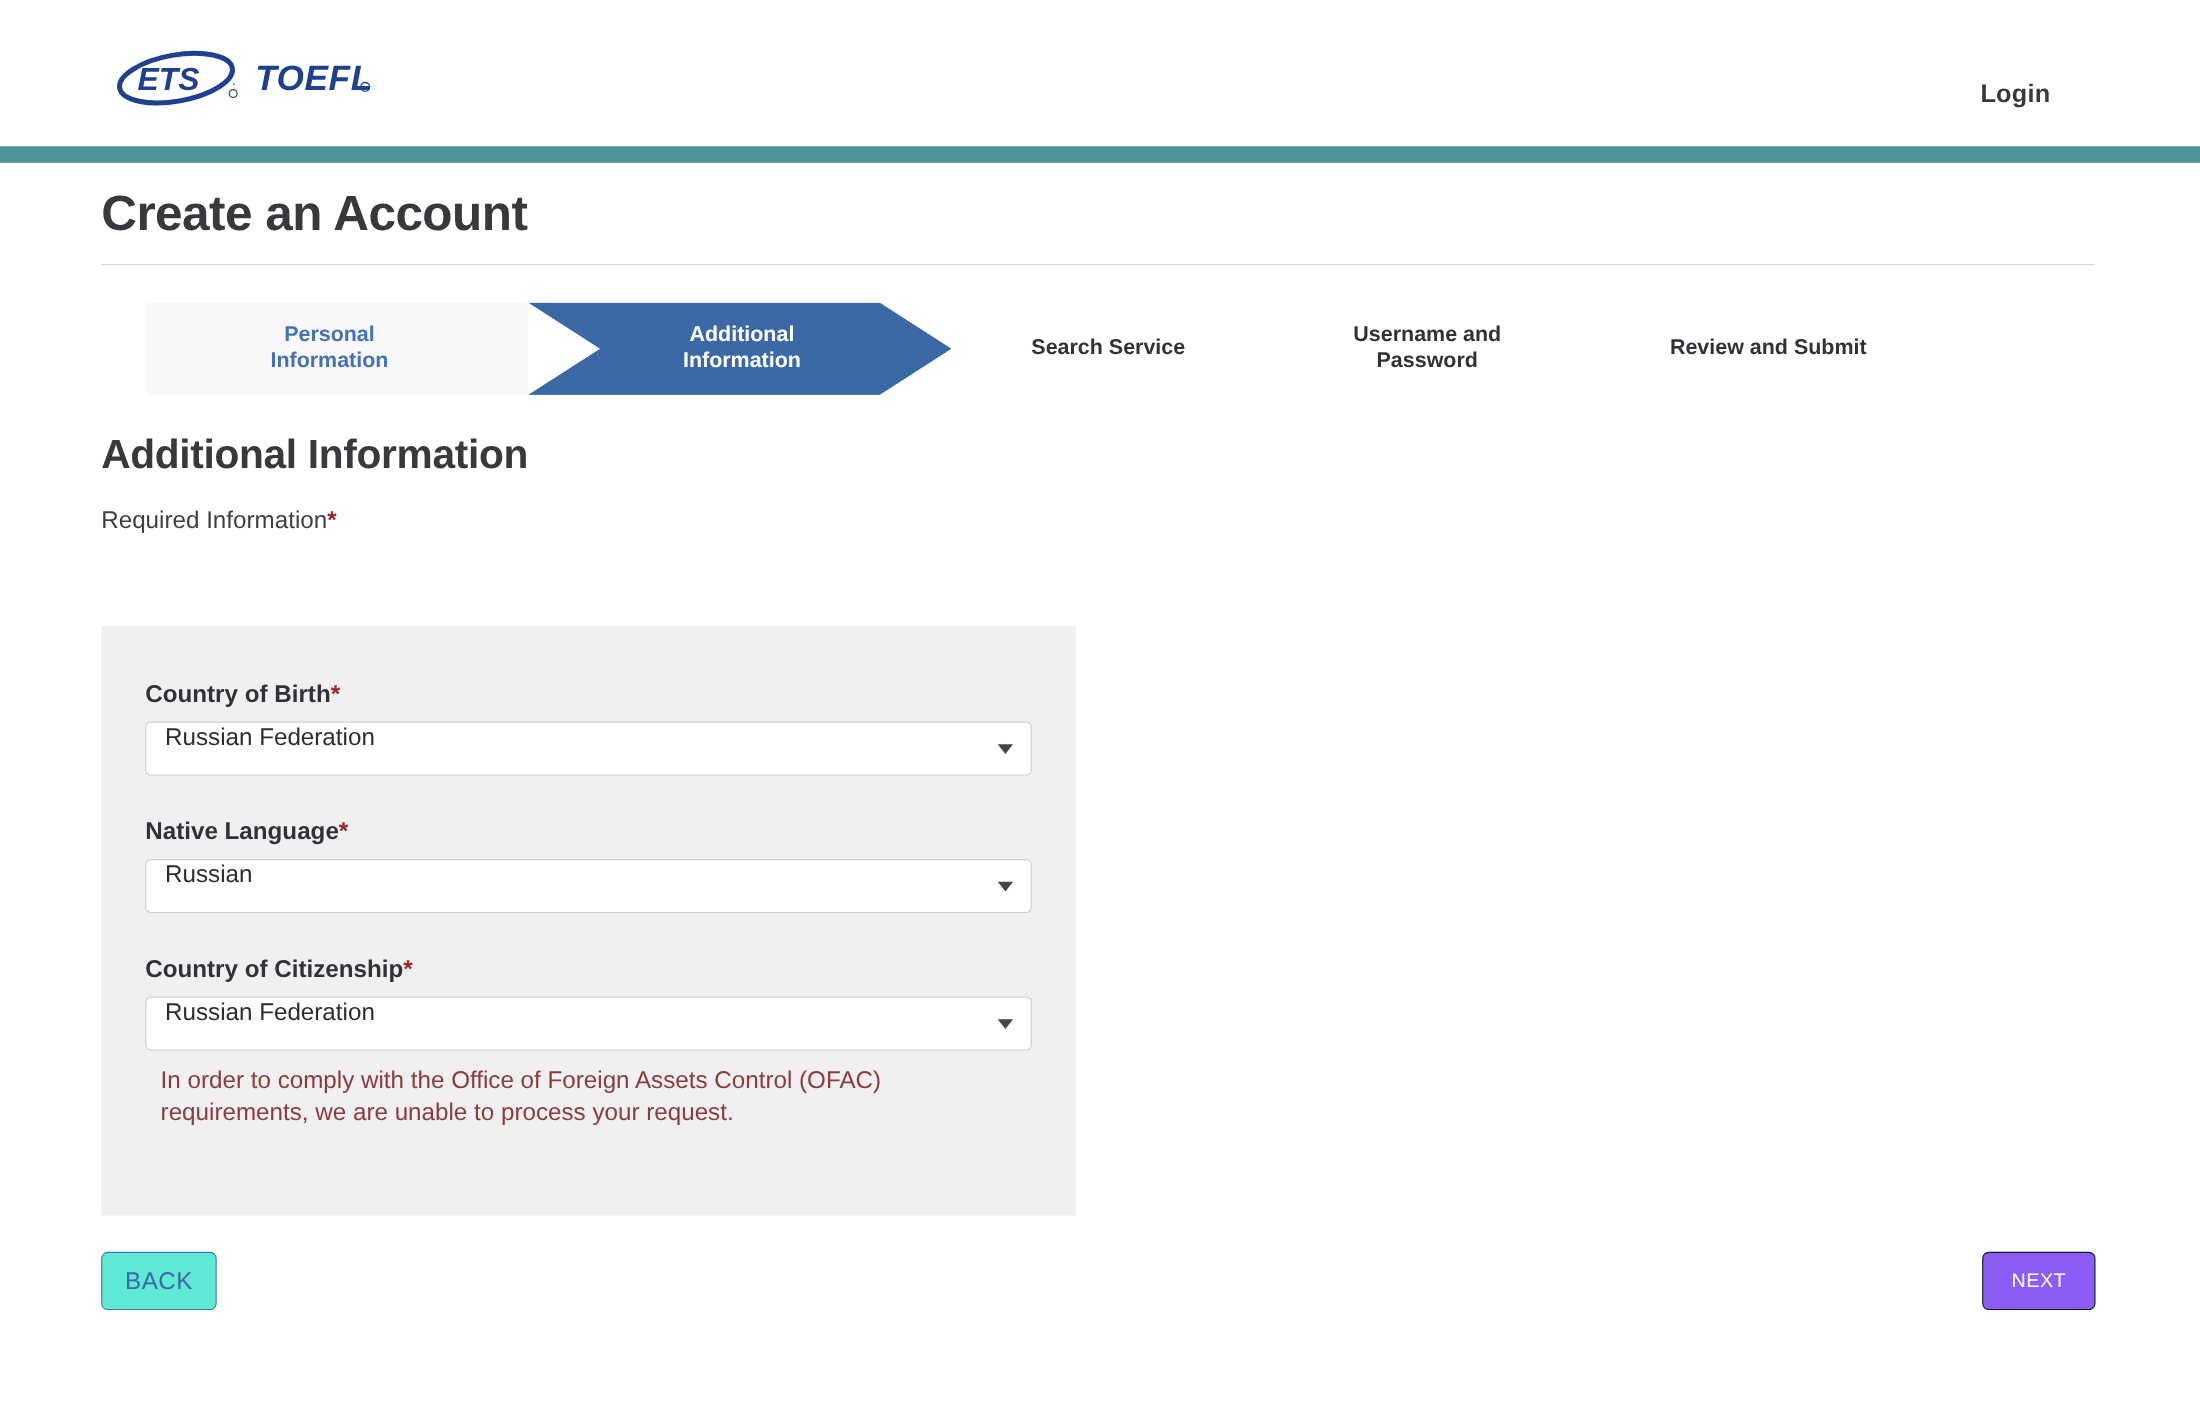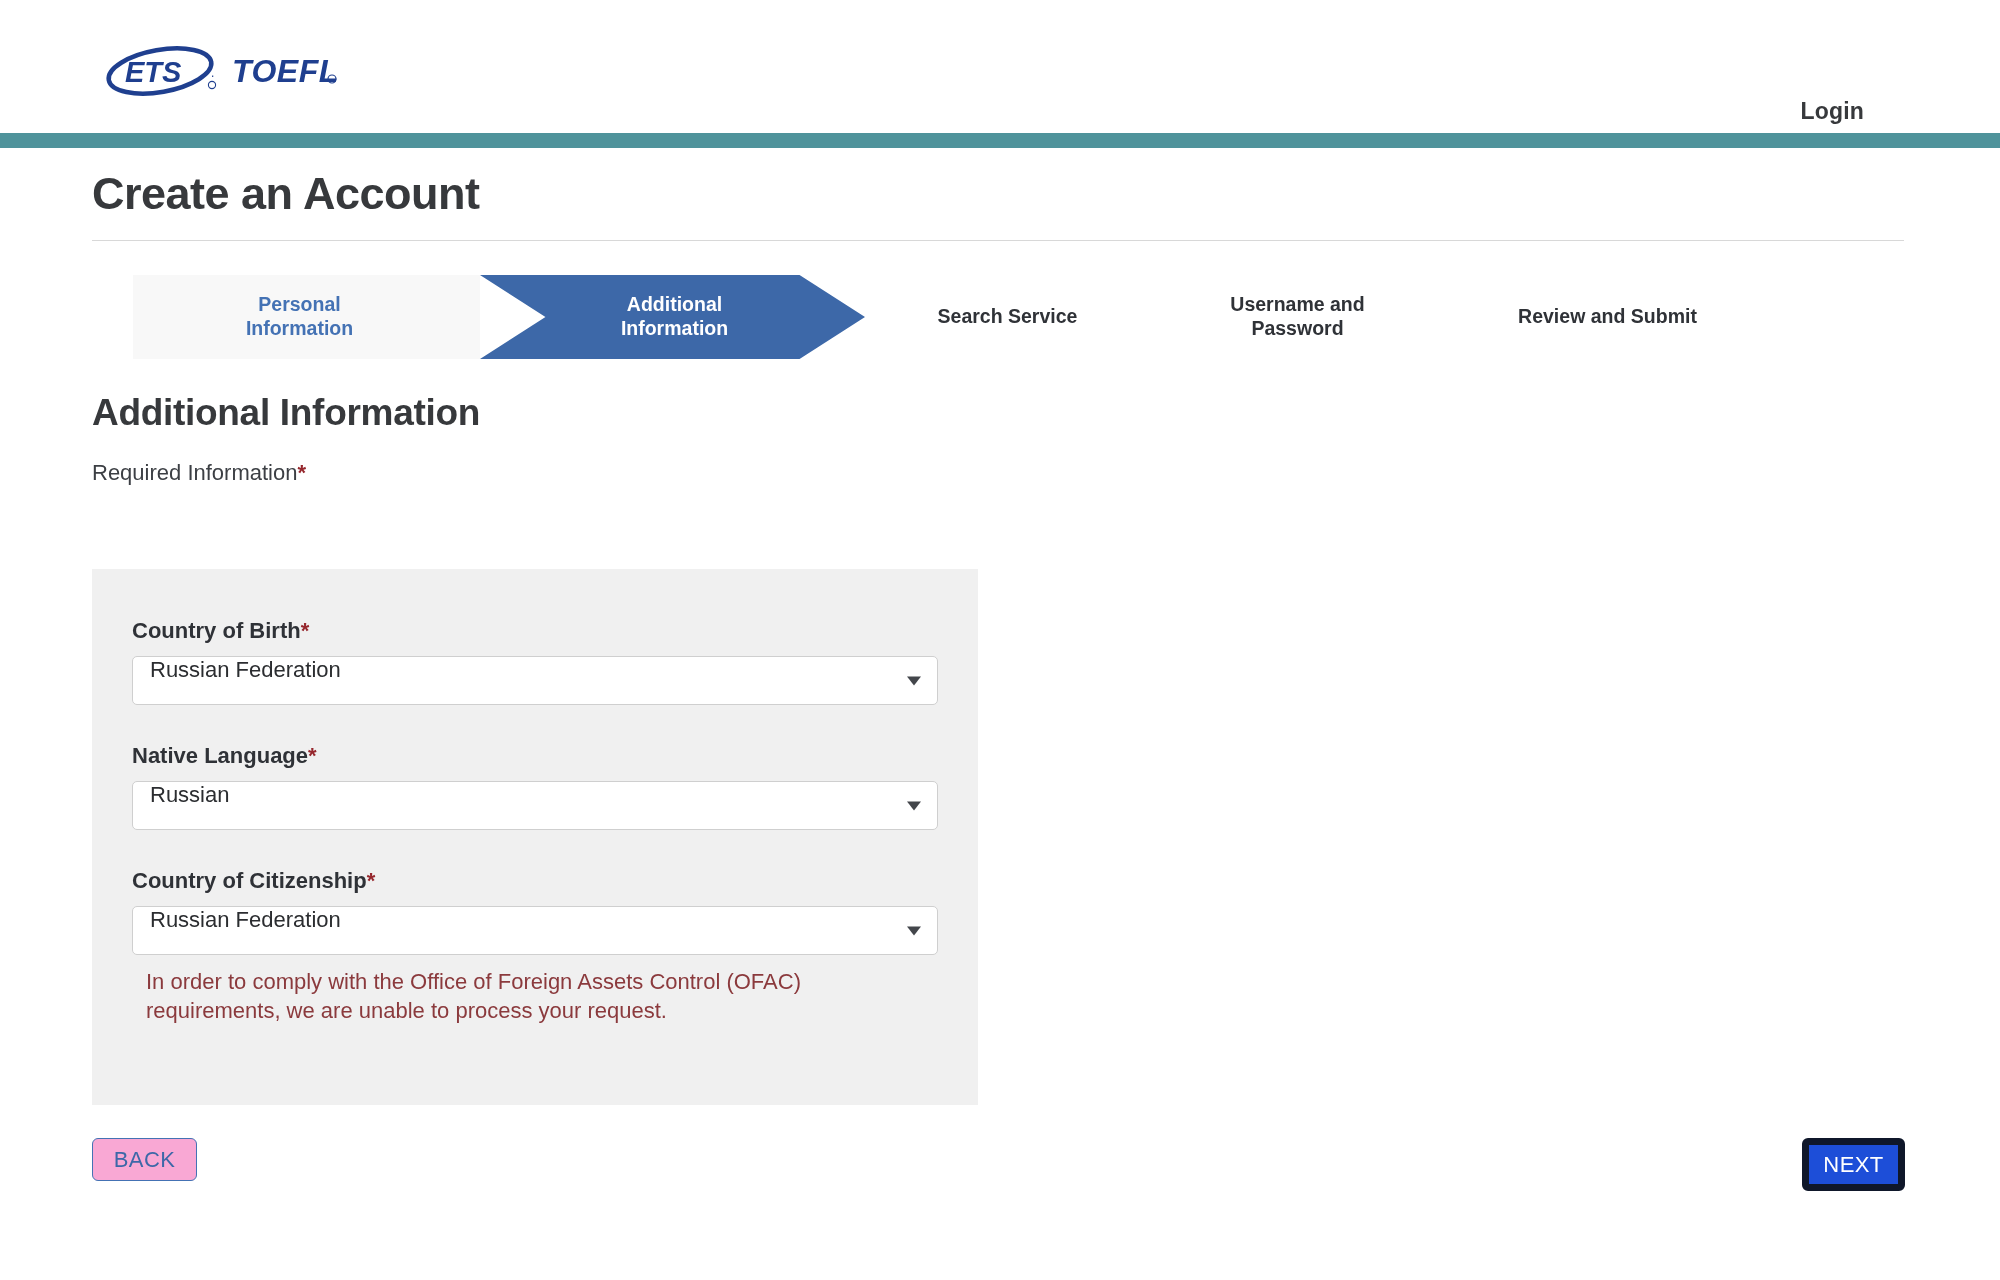--- a/index.html
+++ b/index.html
@@ -32,21 +32,20 @@
   .login-link {
     position: absolute;
     right: 136px;
     top: 72px;
     font-size: 23px;
     font-weight: bold;
     color: #37393c;
     letter-spacing: 0.2px;
     text-decoration: none;
     cursor: pointer;
-    margin-top: 26px;
   }
 
   
   .teal-bar {
     position: absolute;
     top: 133px; left: 0;
     width: 2000px;
     height: 15px;
     background: #4f939b;
   }
@@ -189,41 +188,41 @@
     color: #8b3a3d;
     width: 760px;
   }
 
   
   .btn-back {
     position: absolute;
     left: 92px;
     top: 1138px;
     width: 105px;
-    height: 43px;
-    background: #f9a8d4;
+    height: 53px;
+    background: #5eead4;
     border: 1px solid #4472b4;
     border-radius: 6px;
     color: #3d68a8;
     font-size: 22px;
     font-family: "Liberation Sans", sans-serif;
     letter-spacing: 0.4px;
     cursor: pointer;
   }
   .btn-next {
     position: absolute;
     left: 1802px;
     top: 1138px;
     width: 103px;
     height: 53px;
-    background: #1d4ed8;
-    border: 7px solid #0f172a;
+    background: #8b5cf6;
+    border: 1px solid #0f172a;
     border-radius: 6px;
     color: #ffffff;
-    font-size: 22px;
+    font-size: 18px;
     font-family: "Liberation Sans", sans-serif;
     letter-spacing: 0.4px;
     cursor: pointer;
   }
 </style>
 </head>
 <body>
 
 <div class="header">
 

